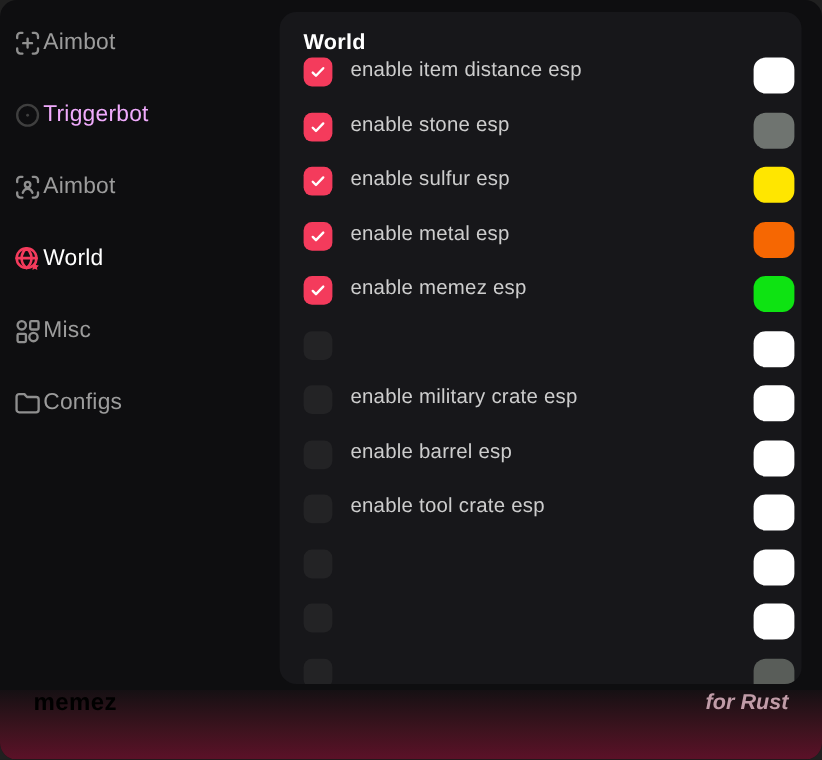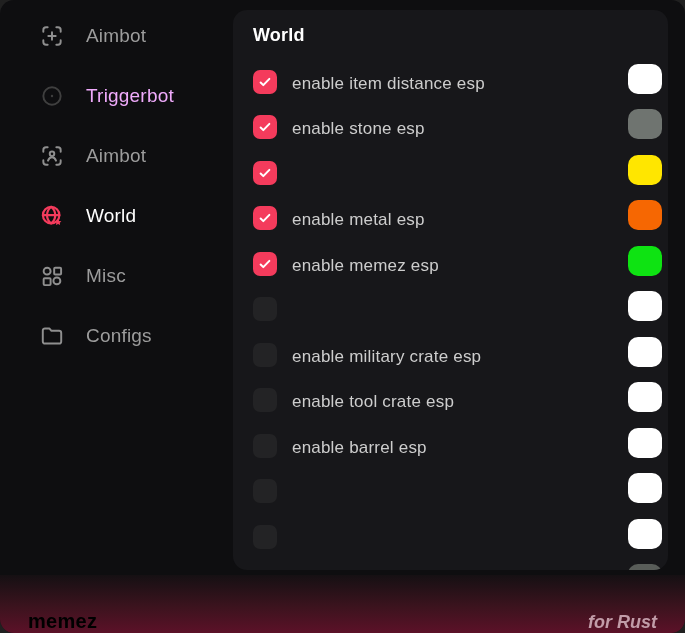--- a/index.html
+++ b/index.html
@@ -6,48 +6,48 @@
   *{box-sizing:border-box;}
   .window{
     position:relative;width:685px;height:633px;
     background:#0e0e10;border-radius:14px;overflow:hidden;
     font-family:"Liberation Sans",sans-serif;
   }
   
   .sidebar{position:absolute;left:0;top:13px;width:233px;}
   .side-item{
     height:46px;margin-bottom:14px;display:flex;align-items:center;
-    padding-left:39px;gap:21px;cursor:pointer;
+    padding-left:10px;cursor:pointer;
   }
   .side-item .icon{width:26px;height:26px;flex:none;color:#8f8f8f;display:flex;align-items:center;justify-content:center;}
   .side-item .lbl{font-size:19px;color:#9c9c9c;letter-spacing:.2px;}
   .side-item.dimmed .icon{color:#3f3f3f;}
   .side-item.dimmed .lbl{color:#f0abfc;}
   .side-item.active .lbl{color:#ffffff;font-weight:500;}
   .icon svg{width:26px;height:26px;display:block;}
   
   .panel{
     position:absolute;left:233px;top:10px;width:435px;height:560px;
     background:#17171a;border-radius:14px;overflow:hidden;
     padding:12px 6px 0 20px;
   }
   .panel-title{font-size:18px;line-height:26px;color:#ffffff;font-weight:600;letter-spacing:.2px;}
-  .row{height:45.5px;display:flex;align-items:flex-end;}
+  .row{height:45.5px;display:flex;align-items:flex-start;}
   .checkbox{
     width:24px;height:24px;border-radius:7px;background:#232325;
     flex:none;display:flex;align-items:center;justify-content:center;cursor:pointer;
   }
   .checkbox svg{width:14px;height:14px;display:none;}
   .checkbox.checked svg{display:block;}
   .row-label{margin-left:15px;font-size:17px;color:#cdcdcd;letter-spacing:.2px;}
   .swatch{margin-left:auto;width:34px;height:30px;border-radius:10px;flex:none;cursor:pointer;}
   
   .footer{
     position:absolute;left:0;right:0;bottom:0;height:58px;
-    display:flex;align-items:flex-end;justify-content:space-between;
+    display:flex;align-items:flex-start;justify-content:space-between;
     padding:0 28px;
     background:linear-gradient(180deg,#151013 0%,#3c131e 55%,#5c1128 100%);
   }
   .brand{font-size:20px;font-weight:700;letter-spacing:.3px;}
   .tagline{font-size:18px;font-weight:700;font-style:italic;color:#c19ca8;}
 </style>
 </head>
 <body>
 
 <div class="window">
@@ -139,20 +139,21 @@
     </span>
     <span class="row-label">enable stone esp</span>
     <span class="swatch" style="background: rgb(111, 116, 112);"></span>
   </div>
         <div class="row">
     <span class="checkbox checked" style="background: rgb(244, 59, 92);">
       <svg viewBox="0 0 24 24" fill="none" stroke="#ffffff" stroke-width="3.4" stroke-linecap="round" stroke-linejoin="round">
               <path d="M4.5 12.8l4.6 4.6L19.5 6.6"></path>
             </svg>
     </span>
+    <span class="row-label">enable sulfur esp</span>
     <span class="swatch" style="background: rgb(255, 230, 0);"></span>
   </div>
         <div class="row">
     <span class="checkbox checked" style="background: rgb(244, 59, 92);">
       <svg viewBox="0 0 24 24" fill="none" stroke="#ffffff" stroke-width="3.4" stroke-linecap="round" stroke-linejoin="round">
               <path d="M4.5 12.8l4.6 4.6L19.5 6.6"></path>
             </svg>
     </span>
     <span class="row-label">enable metal esp</span>
     <span class="swatch" style="background: rgb(246, 103, 2);"></span>
@@ -176,28 +177,28 @@
     <span class="checkbox">
       
     </span>
     <span class="row-label">enable military crate esp</span>
     <span class="swatch" style="background: rgb(255, 255, 255);"></span>
   </div>
         <div class="row">
     <span class="checkbox">
       
     </span>
+    <span class="row-label">enable barrel esp</span>
+    <span class="swatch" style="background: rgb(255, 255, 255);"></span>
+  </div>
+        <div class="row">
+    <span class="checkbox">
+      
+    </span>
     <span class="row-label">enable tool crate esp</span>
-    <span class="swatch" style="background: rgb(255, 255, 255);"></span>
-  </div>
-        <div class="row">
-    <span class="checkbox">
-      
-    </span>
-    <span class="row-label">enable barrel esp</span>
     <span class="swatch" style="background: rgb(255, 255, 255);"></span>
   </div>
         <div class="row">
     <span class="checkbox">
       
     </span>
     <span class="swatch" style="background: rgb(255, 255, 255);"></span>
   </div>
         <div class="row">
     <span class="checkbox">

